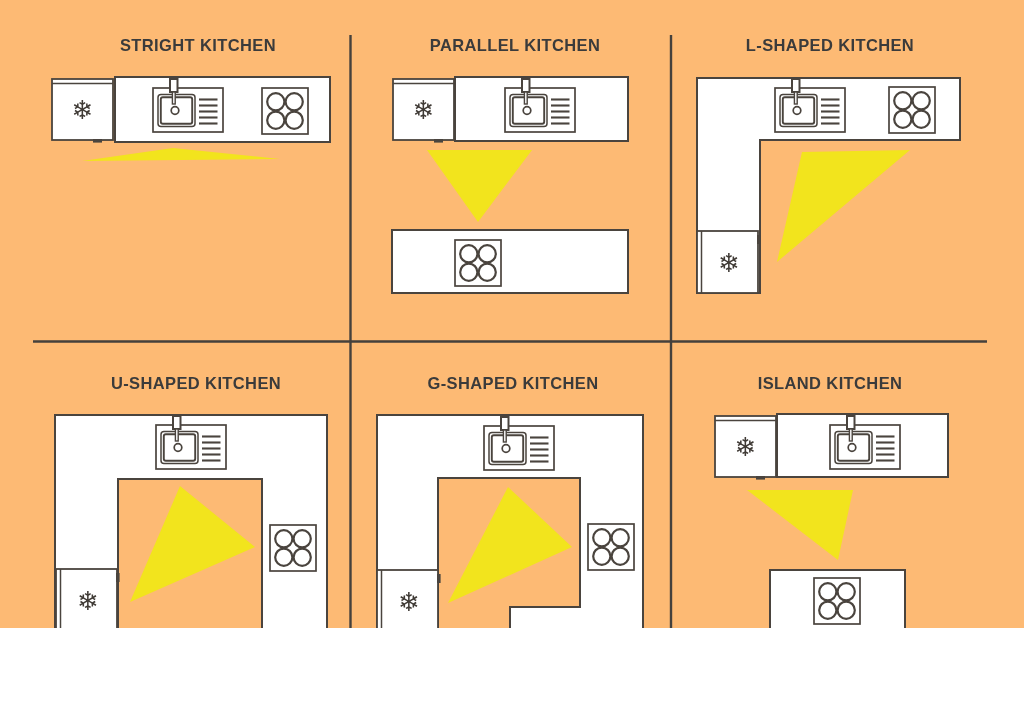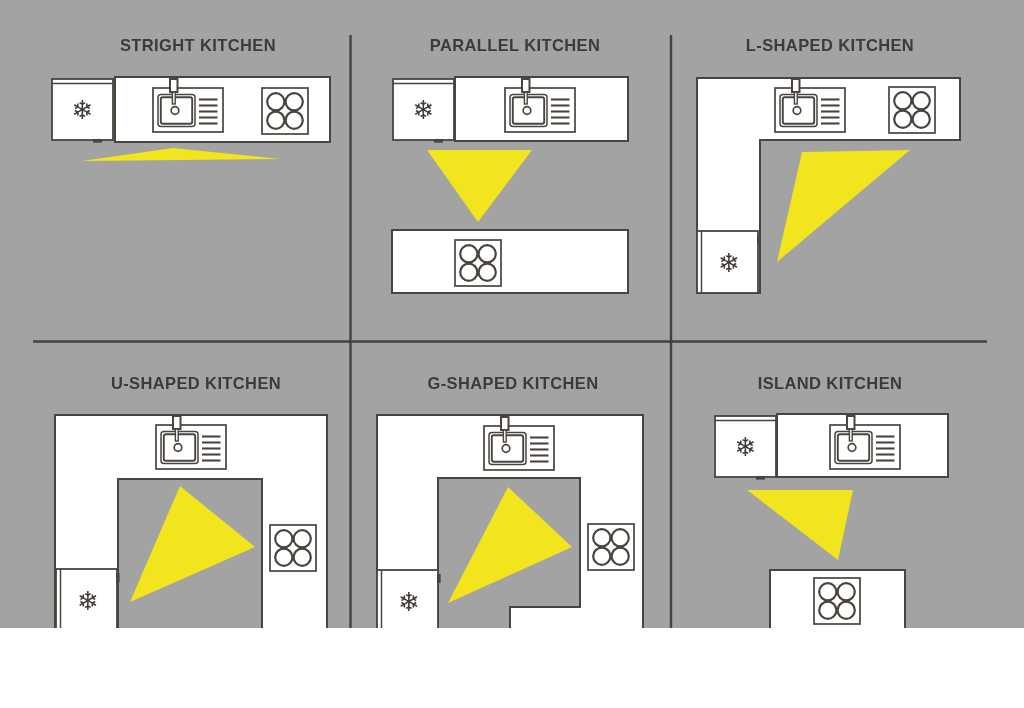--- a/index.html
+++ b/index.html
@@ -1,20 +1,20 @@
 <!DOCTYPE html>
 <html><head>
 <meta charset="utf-8">
 <style>
   html, body { margin: 0; padding: 0; background: #ffffff; }
   .stage {
     position: relative;
     width: 1024px;
     height: 628px;
-    background: #a3a3a3;
+    background: #fdba74;
     font-family: "Liberation Sans", sans-serif;
     overflow: hidden;
   }
   .panel-title {
     position: absolute;
     width: 240px;
     text-align: center;
     font-size: 17px;
     font-weight: 600;
     letter-spacing: 0.4px;

